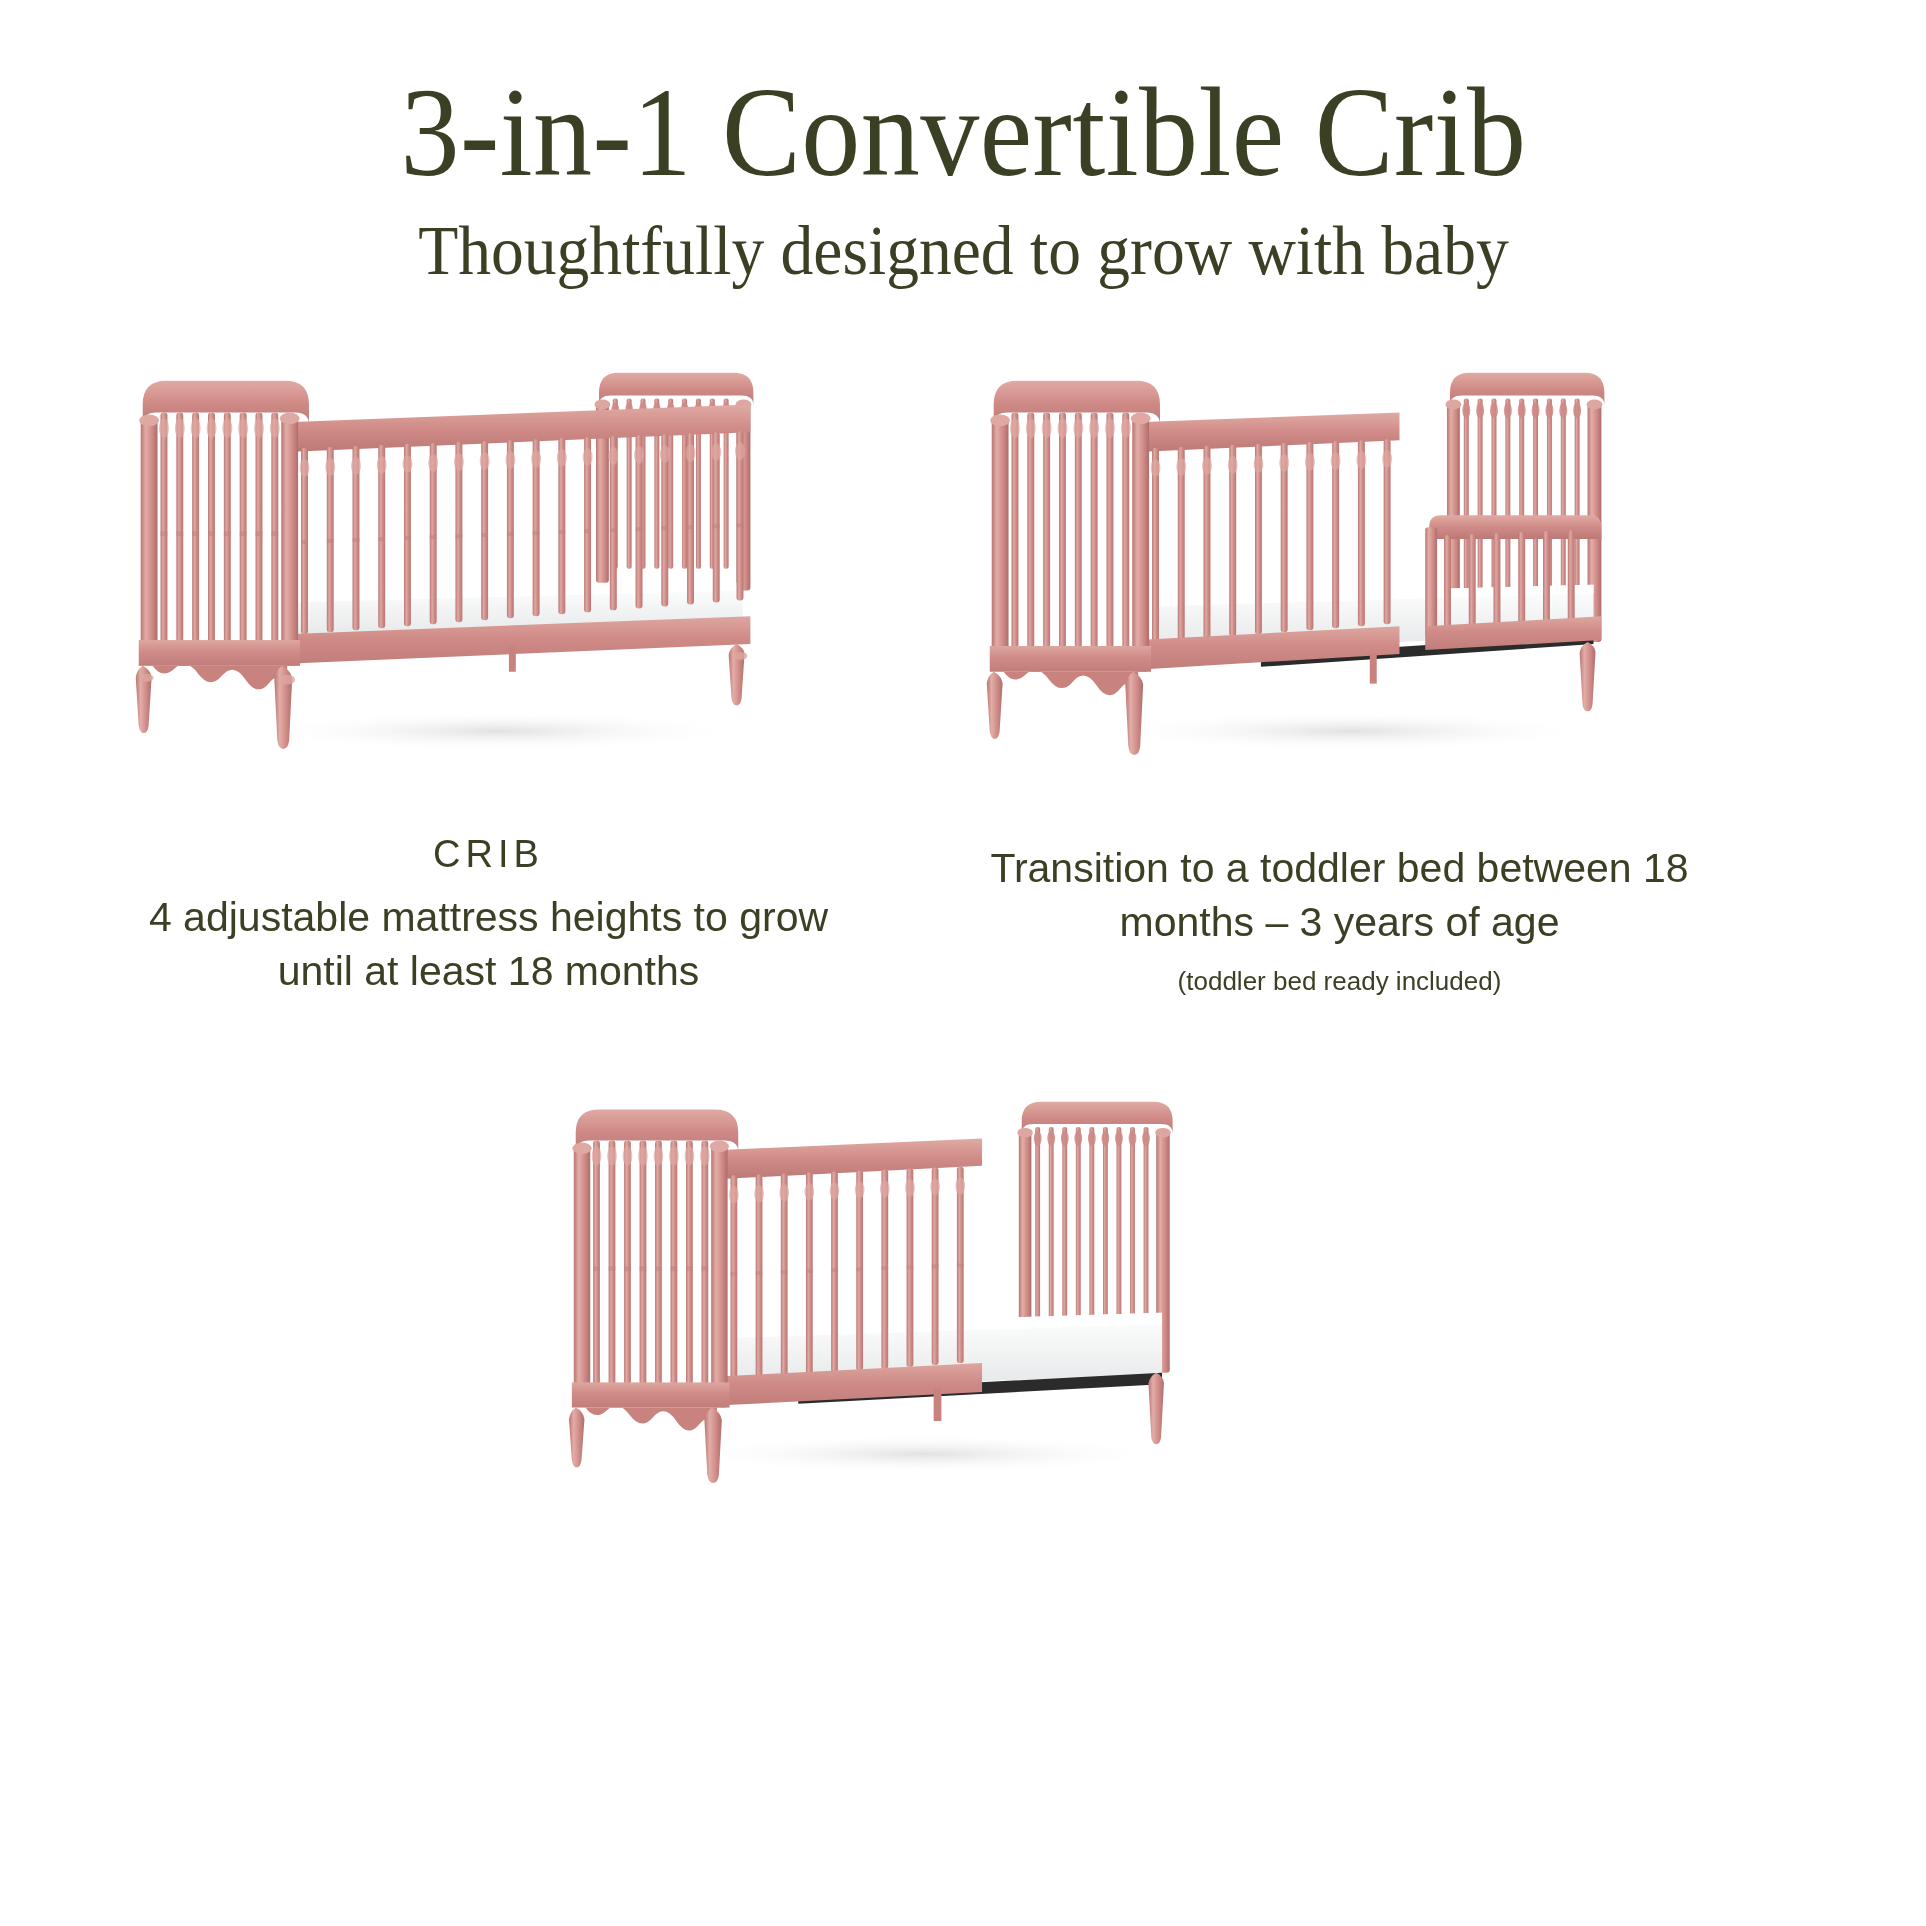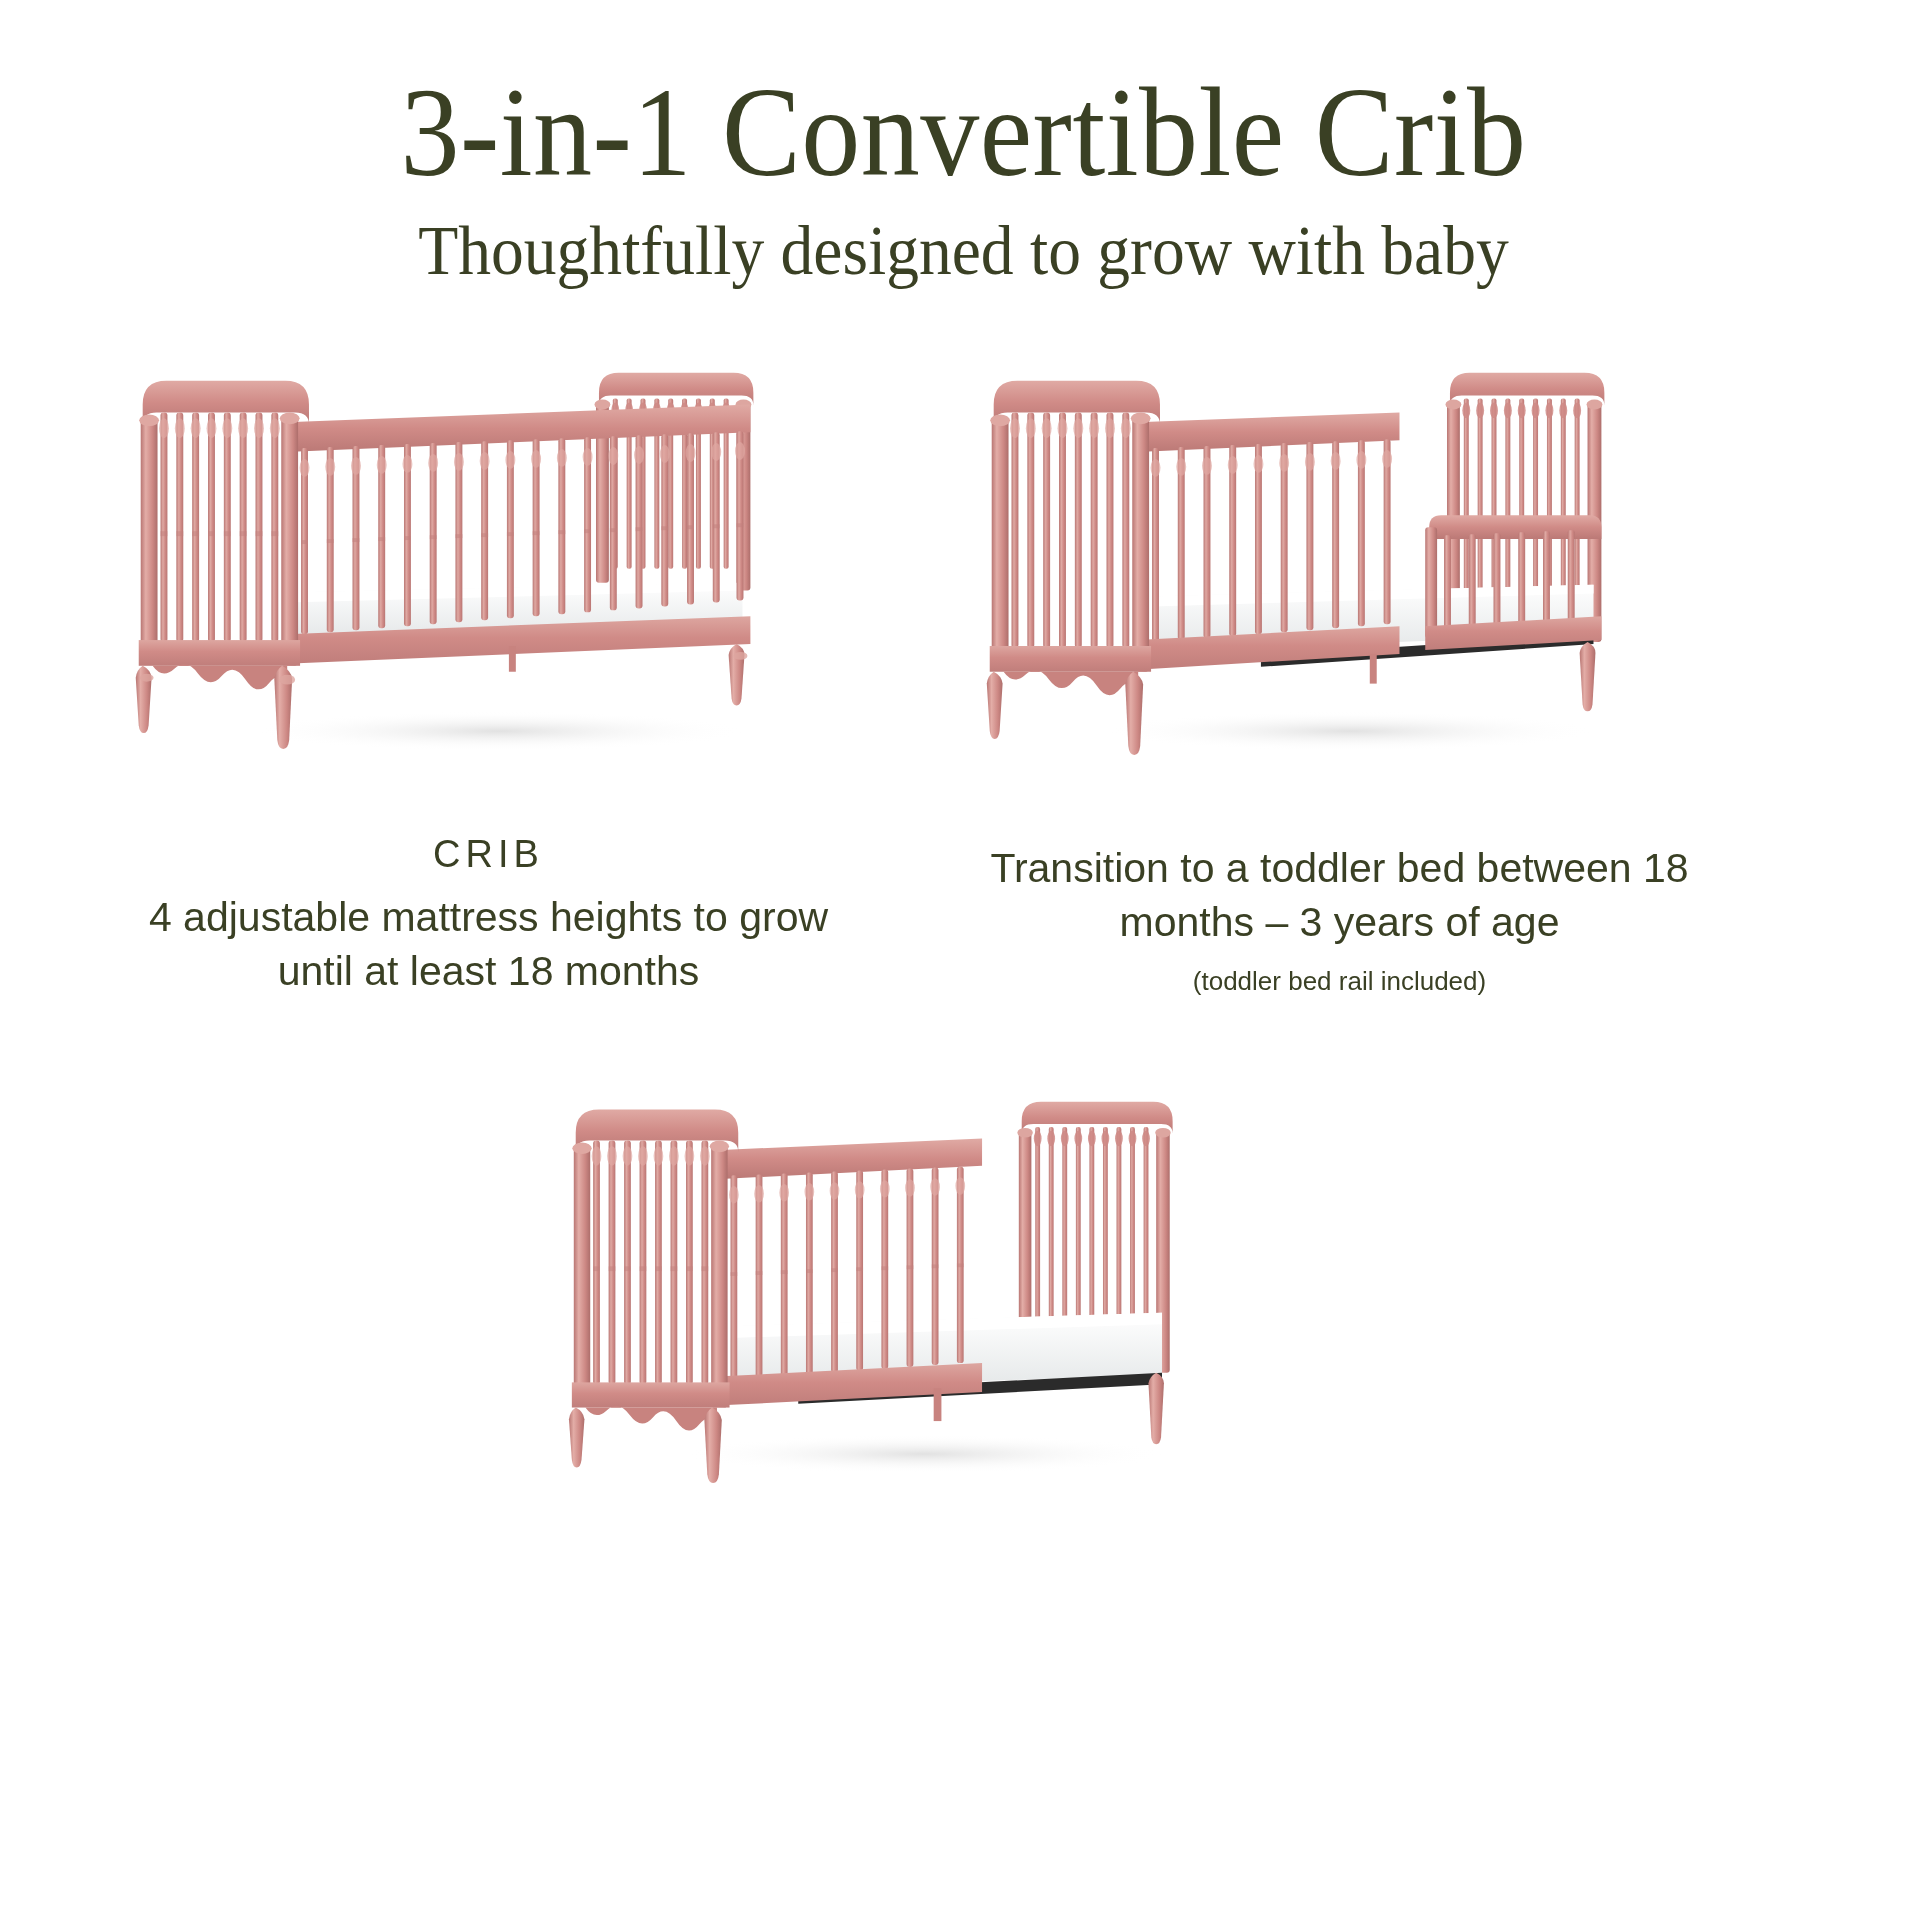--- a/index.html
+++ b/index.html
@@ -447,21 +447,21 @@
           <path d="M30,338 q8,4 9,12 l-3,48 q-1,8 -5,8 q-4,0 -5,-8 l-3,-48 q1,-8 7,-12 Z" fill="url(#g-post)"></path>
           <path d="M171,338 q9,5 10,13 l-3,62 q-1,9 -6,9 q-5,0 -6,-9 l-3,-62 q1,-8 8,-13 Z" fill="url(#g-post)"></path>
           <path d="M630,308 q8,4 8,11 l-3,52 q-1,7 -5,7 q-4,0 -5,-7 l-3,-52 q1,-7 8,-11 Z" fill="url(#g-post)"></path>
           <rect x="410" y="320" width="7" height="30" fill="#c8837f"></rect>
         </g>
       </g>
     </svg>
 
     <div class="panel-caption">
       <p class="panel-desc">Transition to a toddler bed between 18 months – 3 years of age</p>
-      <p class="panel-note">(toddler bed rail included)</p>
+      <p class="panel-note">(toddler bed ready included)</p>
     </div>
   </div>
 </div>
 
 <div class="panels-bottom">
 
   <div class="panel">
     <svg class="panel-figure tall" viewBox="0 0 780 430">
       <ellipse cx="390" cy="400" rx="250" ry="20" fill="url(#g-floorshadow)"></ellipse>
 

